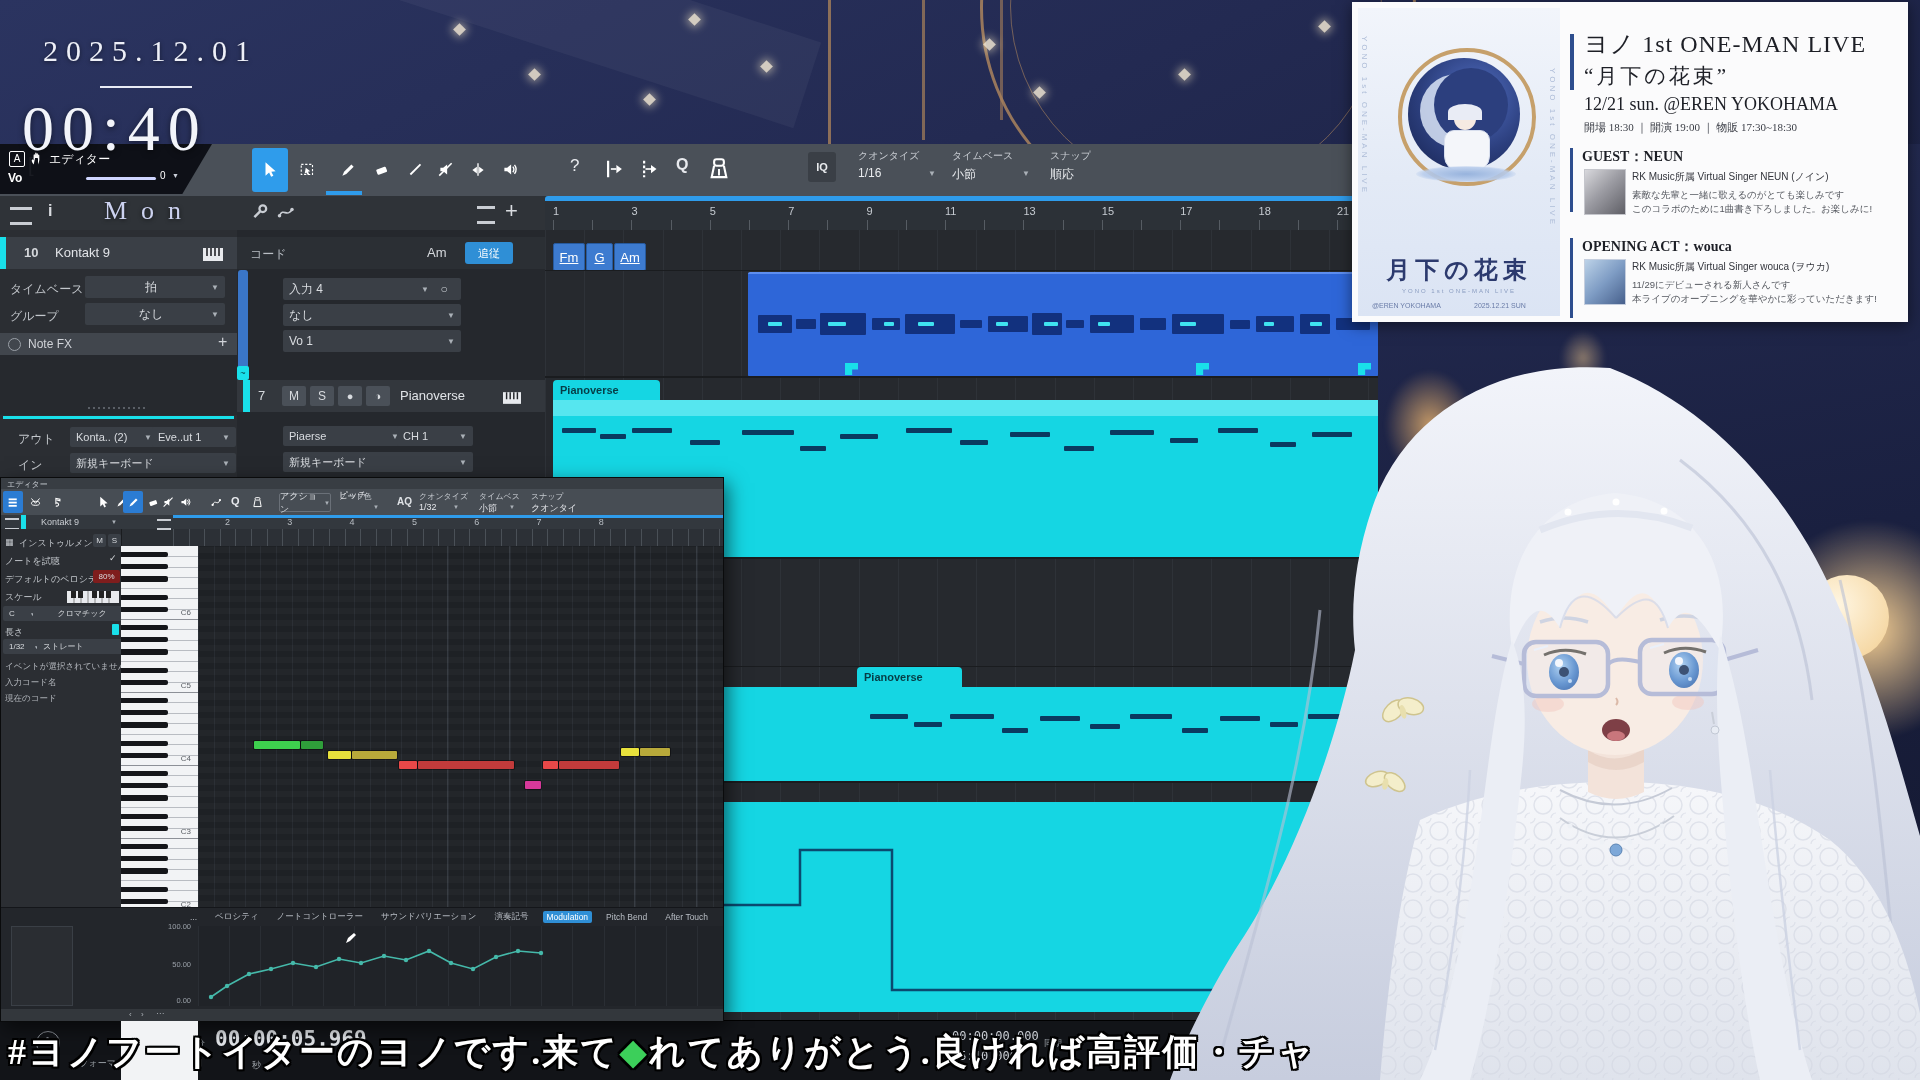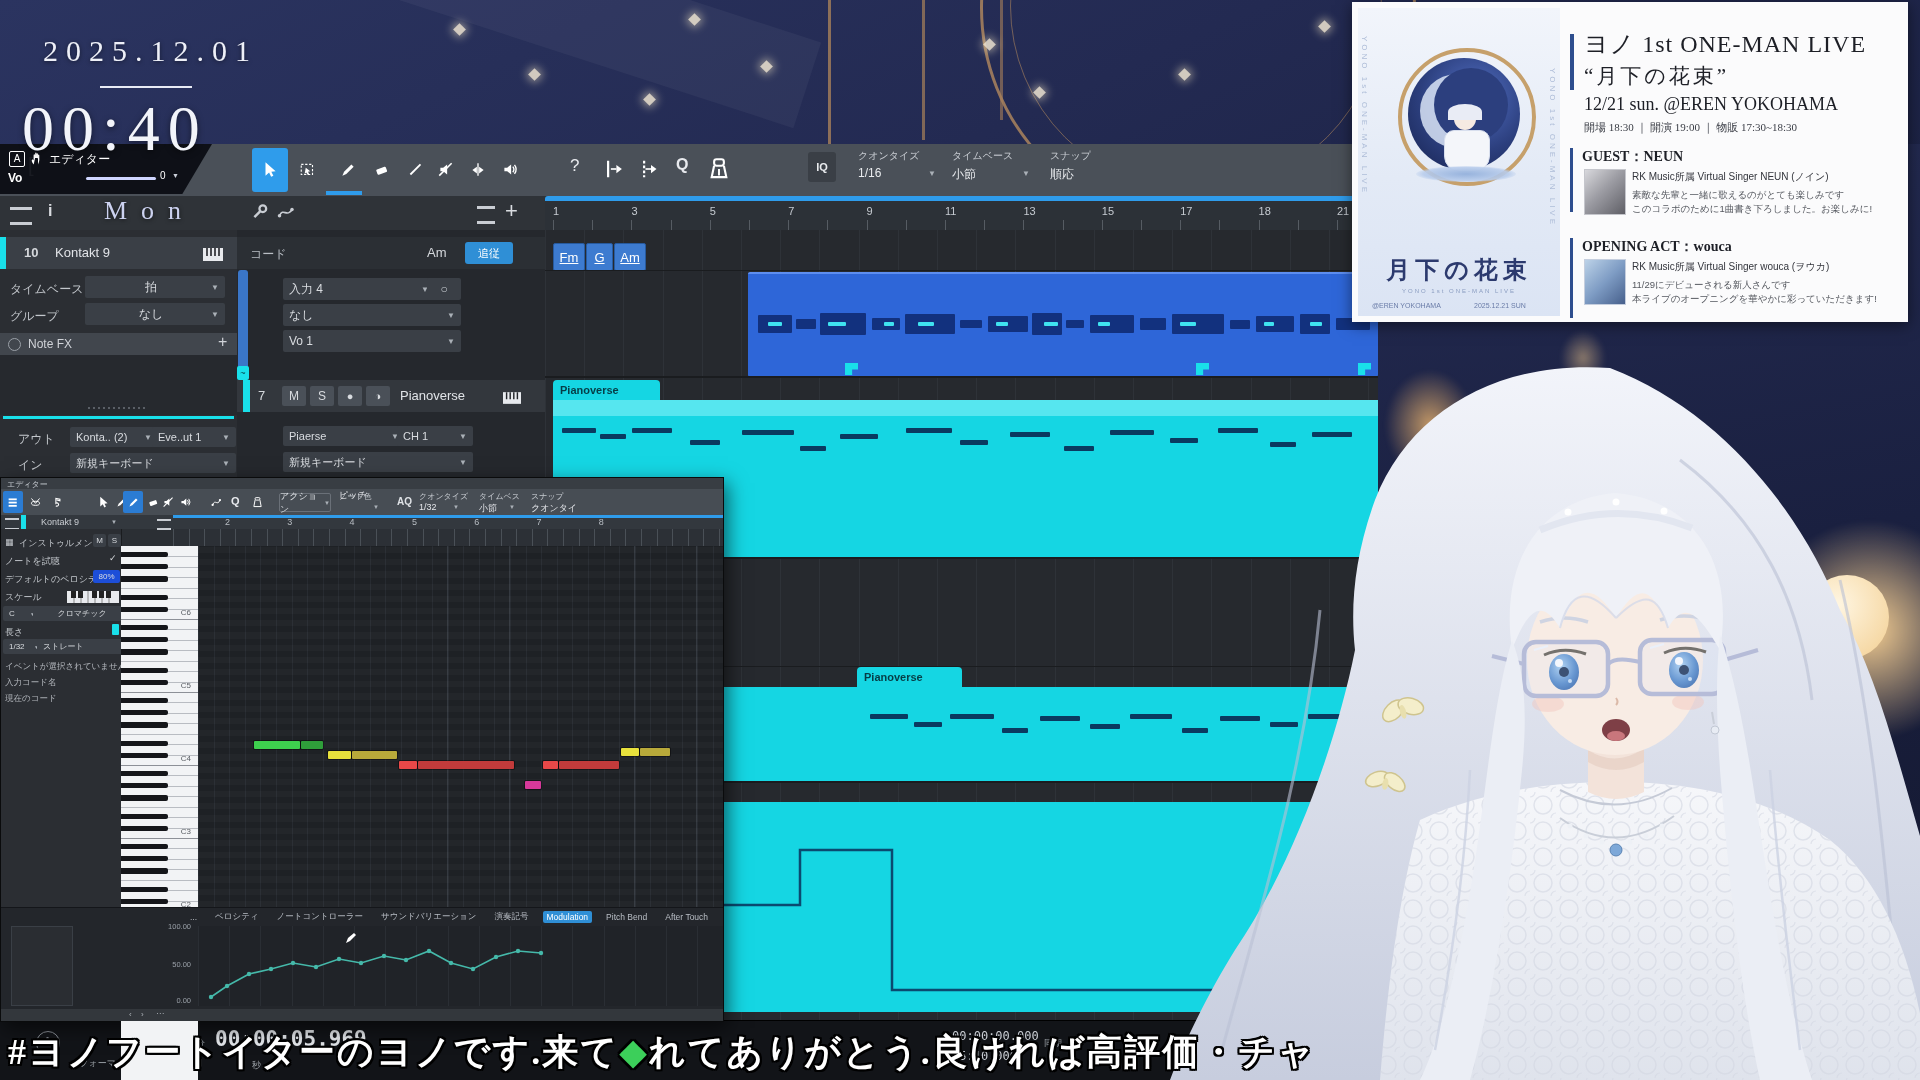--- a/index.html
+++ b/index.html
@@ -517,21 +517,21 @@
     <div class="abs" style="left:0;top:51px;width:120px;height:380px;background:#2b2e33;border-right:1px solid #1a1c1f;">
       <div class="lrow" style="top:8px;">
           <span style="position:absolute;left:4px;">▦</span>
           <span style="position:absolute;left:18px;white-space:nowrap;">インストゥルメント</span>
         </div>
       <div class="abs" style="left:92px;top:5px;width:13px;height:13px;background:#3a3f46;border-radius:2px;color:#d9dce0;font-size:8px;text-align:center;line-height:13px;">M</div>
       <div class="abs" style="left:107px;top:5px;width:13px;height:13px;background:#3a3f46;border-radius:2px;color:#d9dce0;font-size:8px;text-align:center;line-height:13px;">S</div>
       <div class="lrow" style="top:26px;left:4px;">ノートを試聴</div>
       <div class="abs" style="left:108px;top:24px;color:#d8dadd;font-size:9px;">✓</div>
       <div class="lrow" style="top:44px;left:4px;">デフォルトのベロシティ</div>
-      <div class="abs" style="left:92px;top:41px;width:27px;height:13px;background:#1d4ed8;border-radius:2px;color:#d9dce0;font-size:8px;text-align:center;line-height:13px;">80%</div>
+      <div class="abs" style="left:92px;top:41px;width:27px;height:13px;background:#7f1d1d;border-radius:2px;color:#d9dce0;font-size:8px;text-align:center;line-height:13px;">80%</div>
       <div class="lrow" style="top:62px;left:4px;">スケール</div>
       <div class="abs" style="left:66px;top:60px;"><svg width="52" height="12" viewBox="0 0 52 12">
             <rect width="52" height="12" fill="#e8eaee"></rect>
             <path d="M7 0v12M14 0v12M21 0v12M28 0v12M35 0v12M42 0v12" stroke="#888" stroke-width="1"></path>
             <rect x="4" y="0" width="5" height="7" fill="#222"></rect>
             <rect x="11" y="0" width="5" height="7" fill="#222"></rect>
             <rect x="25" y="0" width="5" height="7" fill="#222"></rect>
             <rect x="32" y="0" width="5" height="7" fill="#222"></rect>
             <rect x="39" y="0" width="5" height="7" fill="#222"></rect>
           </svg></div>

